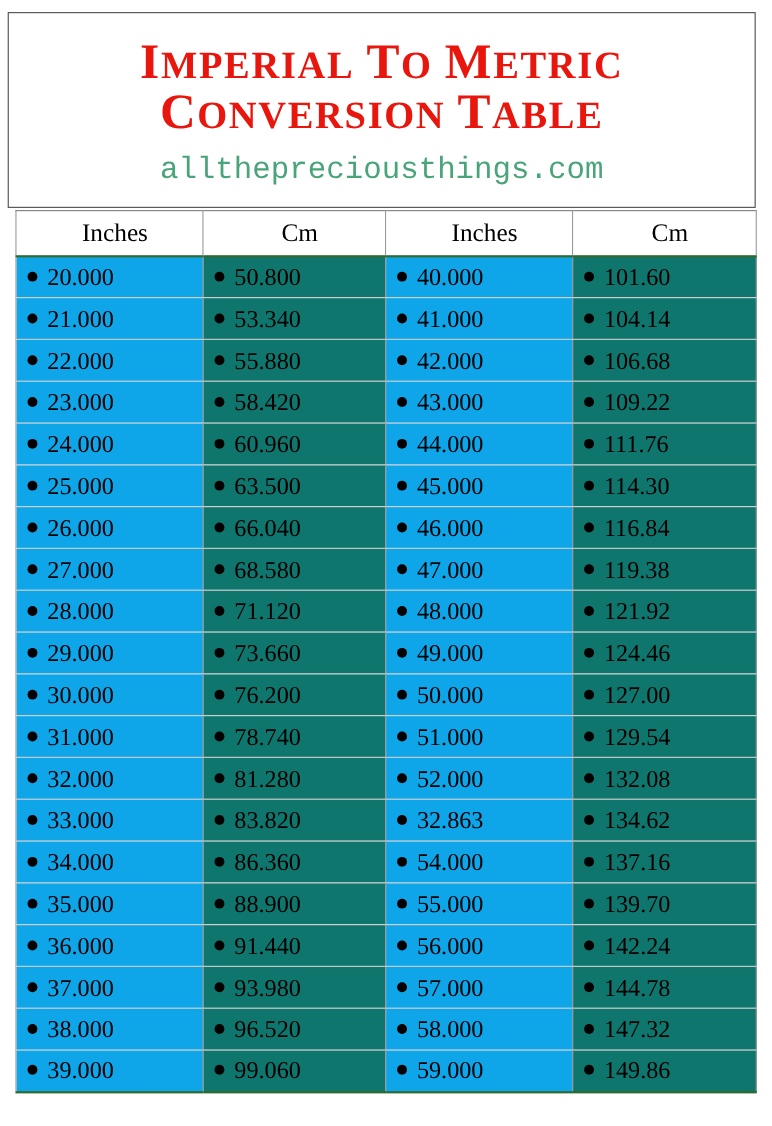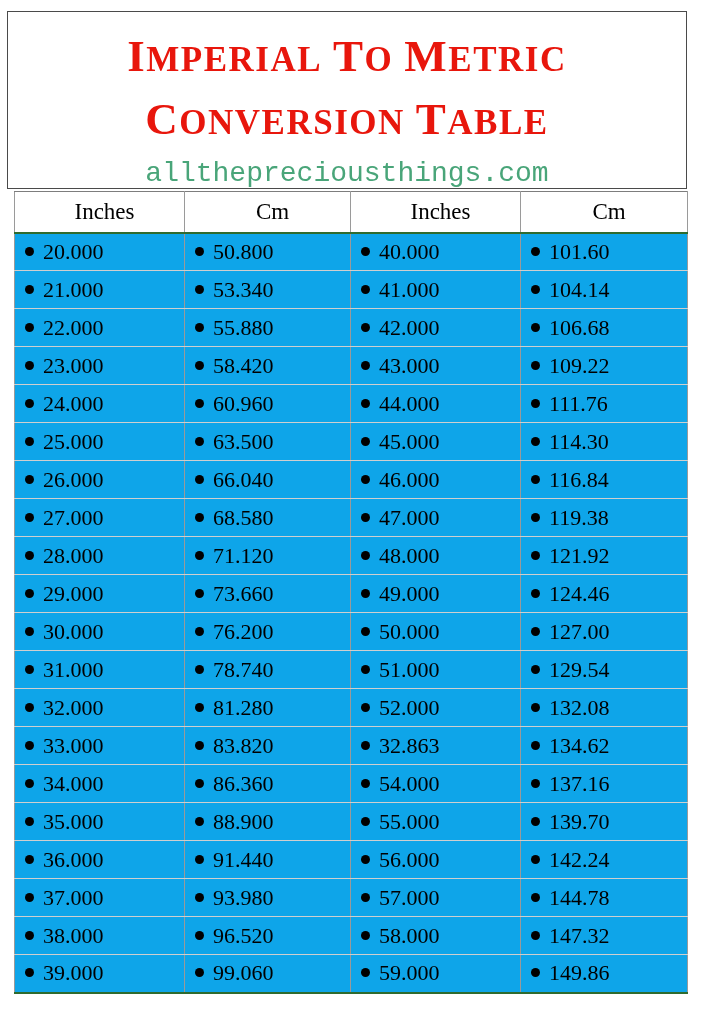--- a/index.html
+++ b/index.html
@@ -39,21 +39,21 @@
     letter-spacing: 1.5px;
     line-height: 1.0;
   }
   .title-line .big {
     font-size: 45px;
   }
   .title-line .small {
     font-size: 35px;
   }
   .title-line1 { margin-top: 22px; }
-  .title-line2 { margin-top: 18px; }
+  .title-line2 { }
   .site {
     margin-top: 16px;
     color: #49a579;
     font-size: 28px;
     font-family: Liberation Mono, monospace;
   }
   
   .table-wrap {
     position: absolute;
     left: 14px;
@@ -89,21 +89,21 @@
     background: #ffffff;
     border-top: 1px solid #7d7d7d;
     border-bottom: 2px solid #2f6b2f;
     height: 41px;
     font-size: 23px;
   }
   table.conv tbody tr td.shade {
     background: #0ea5e9;
   }
   table.conv tbody tr td.plain {
-    background: #0ea5e9;
+    background: #0f766e;
   }
   table.conv tbody tr:last-child td {
     border-bottom: 2px solid #2f6b2f;
   }
   .bullet {
     display: inline-block;
     width: 9px;
     height: 9px;
     border-radius: 50%;
     background: #000000;

